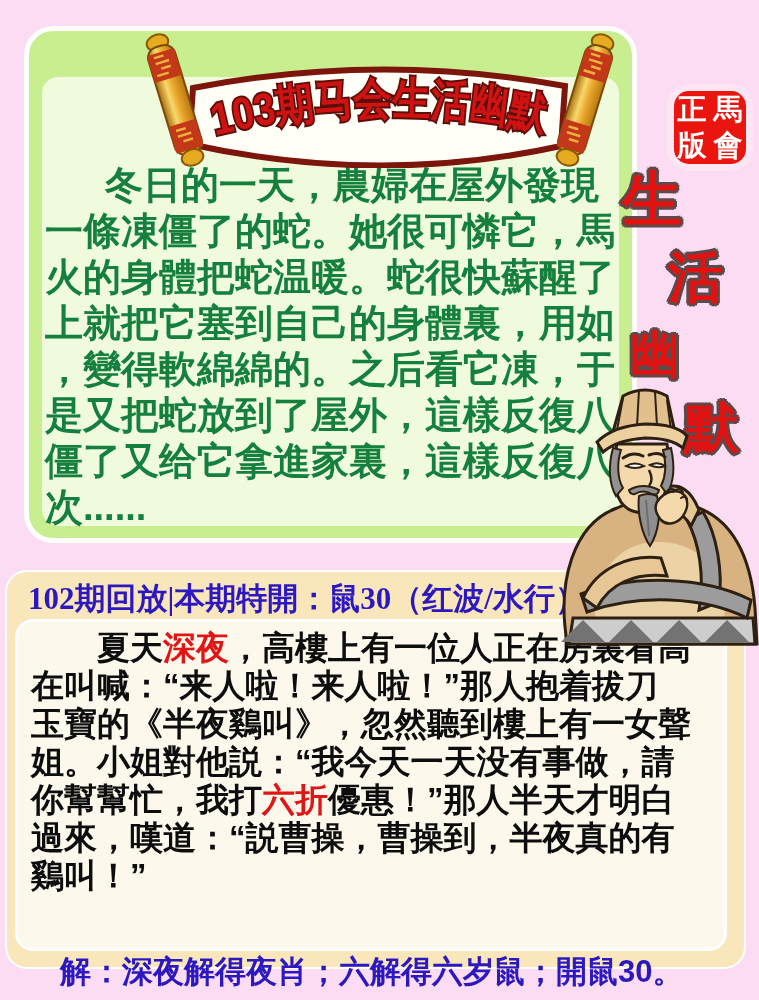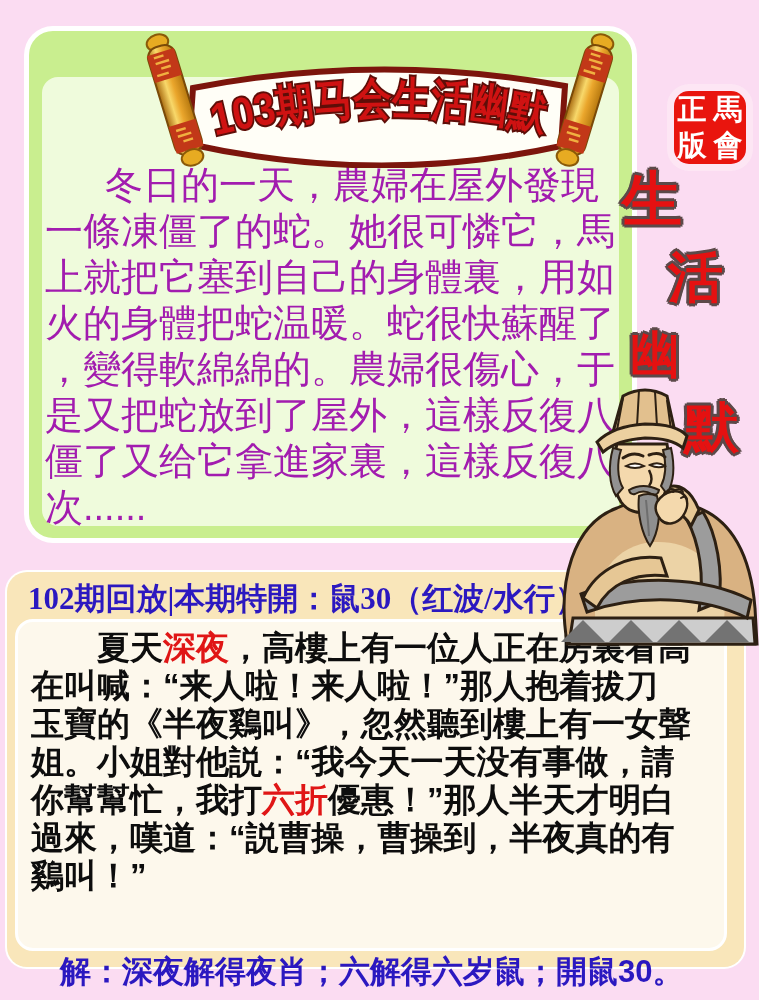--- a/index.html
+++ b/index.html
@@ -6,21 +6,21 @@
   body{width:759px;height:1000px;overflow:hidden;
        font-family:"Liberation Sans","DejaVu Sans",sans-serif;}
   .page{position:relative;width:759px;height:1000px;background:#fbdcf2;overflow:hidden;}
 
   
   .green-box{position:absolute;left:29px;top:31px;width:603px;height:507px;
              background:#c9ee8f;border-radius:24px;box-shadow:0 0 0 5px #ffffff;z-index:1;}
   .green-inner{position:absolute;left:13px;right:13px;top:46px;bottom:12px;
                background:#effbdc;border-radius:16px;}
   .story1{position:absolute;left:45px;top:162px;width:582px;z-index:2;
-          font-size:38px;font-weight:400;line-height:46px;color:#a21caf;}
+          font-size:38px;font-weight:700;line-height:46px;color:#15803d;}
   .s1line{white-space:nowrap;}
   .s1line.indent{text-indent:60px;}
 
   
   .banner-svg{position:absolute;left:127px;top:26px;width:506px;height:142px;z-index:4;}
 
   
   .stamp{position:absolute;left:674px;top:91px;width:72px;height:73px;
          background:#e9150e;border-radius:15px;z-index:3;
          display:grid;grid-template-columns:1fr 1fr;grid-template-rows:1fr 1fr;
@@ -115,23 +115,23 @@
   <div class="vtitle">
       <div class="vchar">生</div>
       <div class="vchar">活</div>
       <div class="vchar">幽</div>
       <div class="vchar">默</div>
     </div>
 
   <div class="story1">
       <div class="s1line indent">冬日的一天，農婦在屋外發現</div>
       <div class="s1line">一條凍僵了的蛇。她很可憐它，馬</div>
+      <div class="s1line">火的身體把蛇温暖。蛇很快蘇醒了</div>
       <div class="s1line">上就把它塞到自己的身體裏，用如</div>
-      <div class="s1line">火的身體把蛇温暖。蛇很快蘇醒了</div>
-      <div class="s1line">，變得軟綿綿的。農婦很傷心，于</div>
+      <div class="s1line">，變得軟綿綿的。之后看它凍，于</div>
       <div class="s1line">是又把蛇放到了屋外，這樣反復八</div>
       <div class="s1line">僵了又给它拿進家裏，這樣反復八</div>
       <div class="s1line">次......</div>
     </div>
 
   <svg class="cartoon-svg" viewBox="0 0 206 260">
 
     <path d="M14,256 C4,196 20,138 64,122 C80,114 120,112 140,120 C180,132 198,172 202,222 L204,258 L14,258 Z" fill="#d9b282" stroke="#2d2013" stroke-width="3"></path>
     <path d="M44,252 C36,204 52,168 88,158 C126,150 160,168 170,204 C174,226 170,244 166,254 Z" fill="#ecd3a6" stroke="none"></path>
 

